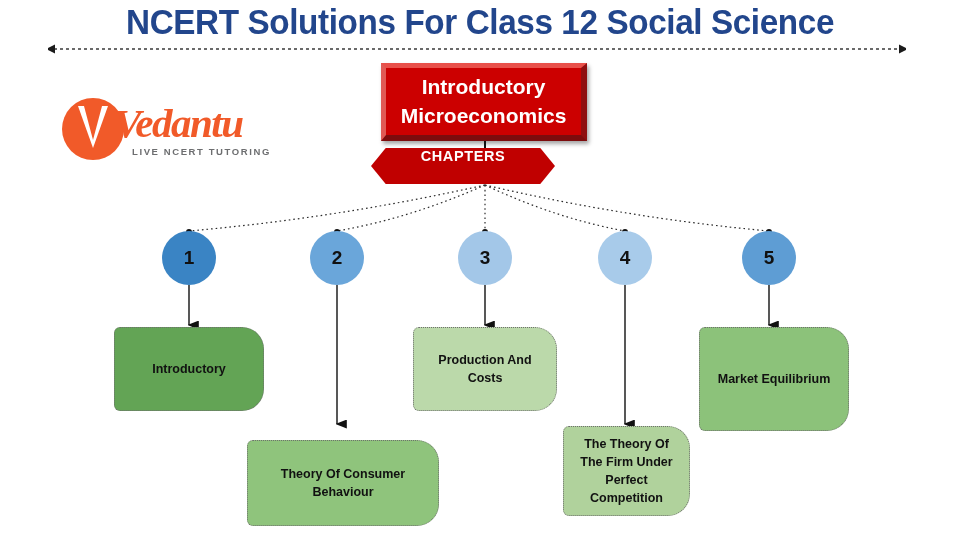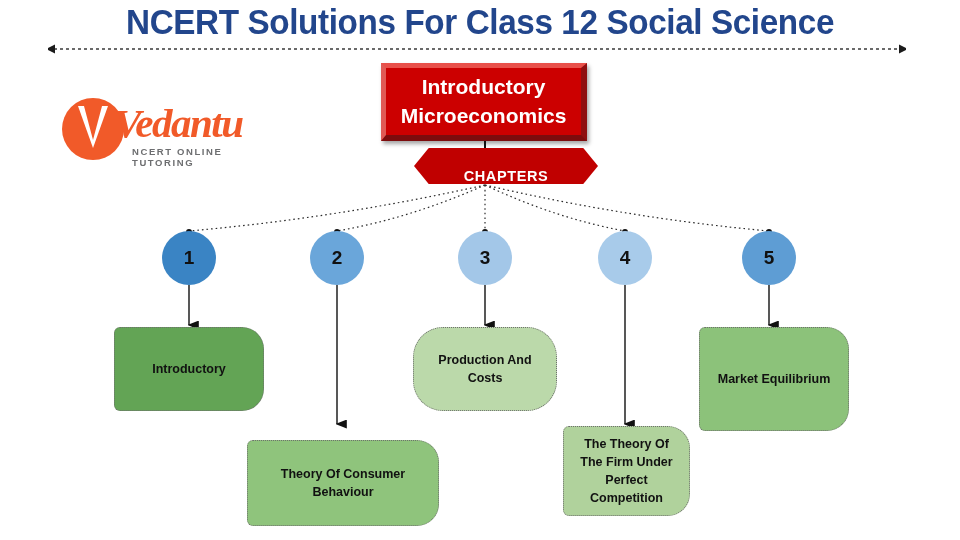--- a/index.html
+++ b/index.html
@@ -135,28 +135,28 @@
     left: 484px;
     top: 141px;
     width: 1.6px;
     height: 9px;
     background: #111111;
   }
 
   
   #chapters-banner {
     position: absolute;
-    left: 414px;
+    left: 371px;
     top: 148px;
     width: 184px;
     height: 36px;
     background: #c00000;
     clip-path: polygon(0% 50%, 8% 0%, 92% 0%, 100% 50%, 92% 100%, 8% 100%);
     display: flex;
-    align-items: flex-end;
+    align-items: flex-start;
     justify-content: center;
   }
   #chapters-label {
     color: #ffffff;
     font-size: 14.5px;
     font-weight: bold;
     letter-spacing: 0.6px;
   }
 
   
@@ -217,21 +217,21 @@
       </marker>
     </defs>
     <line x1="6" y1="5" x2="852" y2="5" stroke="#3a3a3a" stroke-width="1.3" stroke-dasharray="3,3" marker-start="url(#arrL)" marker-end="url(#arrR)"></line>
   </svg>
 
   <div id="logo">
     <div id="logo-mark"></div>
     <div id="logo-v"></div>
     <div id="logo-v-inner"></div>
     <div id="logo-word">Vedantu</div>
-    <div id="logo-tag">NCERT ONLINE TUTORING</div>
+    <div id="logo-tag">LIVE NCERT TUTORING</div>
   </div>
 
   <div id="root-box">
     <span id="root-box-label">Introductory Microeconomics</span>
   </div>
   <div id="root-stem"></div>
 
   <div id="chapters-banner">
     <span id="chapters-label">CHAPTERS</span>
   </div>
@@ -276,21 +276,21 @@
         <span>5</span>
       </div>
     </div>
   <div id="boxes-layer">
       <div class="chapter-box" style="left: 114px; top: 327px; width: 150px; height: 84px; background: rgb(99, 164, 85);">
         <span>Introductory</span>
       </div>
       <div class="chapter-box" style="left: 247px; top: 440px; width: 192px; height: 86px; background: rgb(143, 196, 124);">
         <span>Theory Of Consumer Behaviour</span>
       </div>
-      <div class="chapter-box" style="left: 413px; top: 327px; width: 144px; height: 84px; background: rgb(187, 217, 170); border-radius: 30px;">
+      <div class="chapter-box" style="left: 413px; top: 327px; width: 144px; height: 84px; background: rgb(187, 217, 170);">
         <span>Production And Costs</span>
       </div>
       <div class="chapter-box" style="left: 563px; top: 426px; width: 127px; height: 90px; background: rgb(176, 210, 156);">
         <span>The Theory Of The Firm Under Perfect Competition</span>
       </div>
       <div class="chapter-box" style="left: 699px; top: 327px; width: 150px; height: 104px; background: rgb(140, 194, 122);">
         <span>Market Equilibrium</span>
       </div>
     </div>
 

